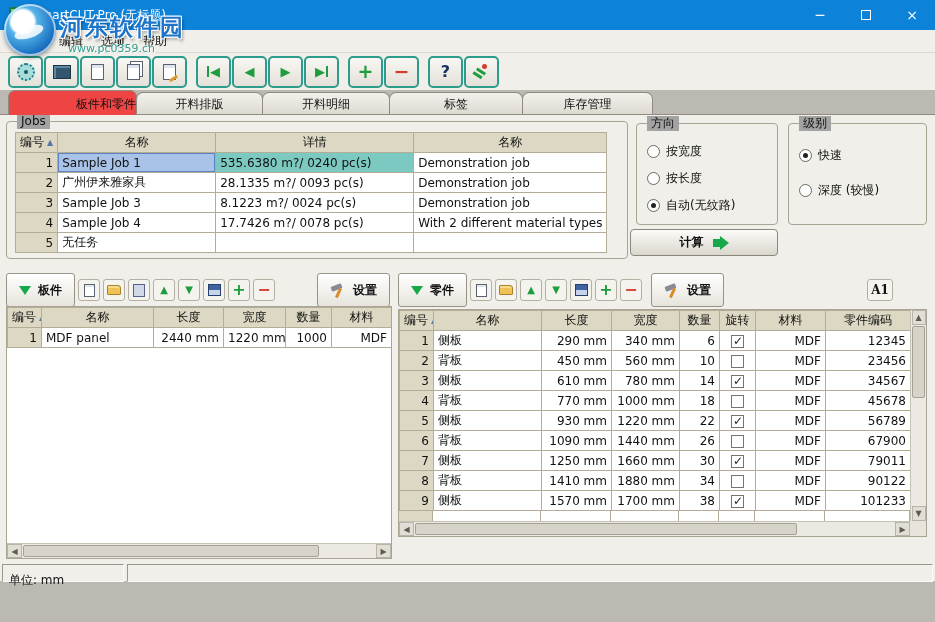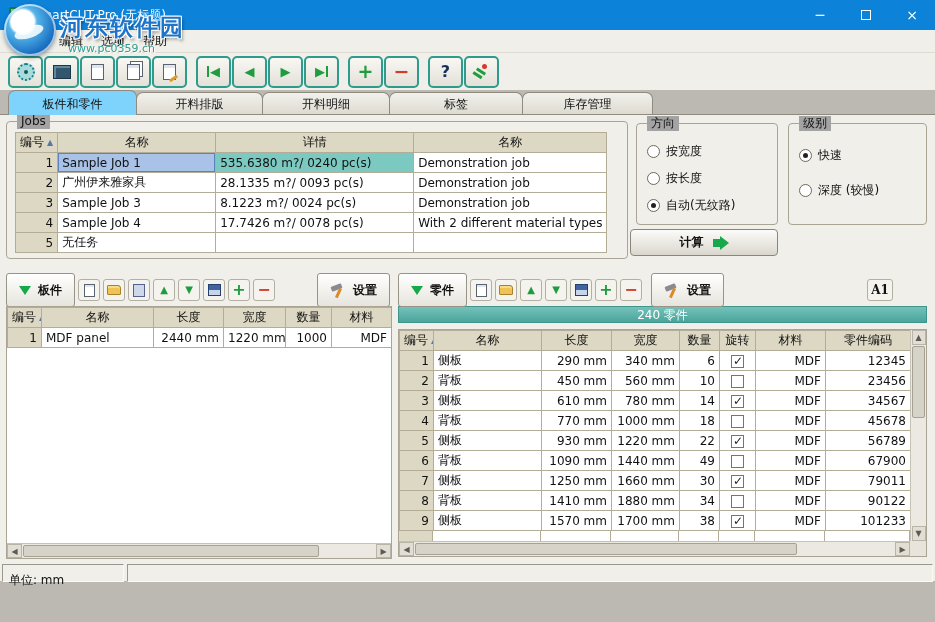--- a/index.html
+++ b/index.html
@@ -48,21 +48,21 @@
 .ic-doc.pair{box-shadow:inset 0 3px 0 #dfe5ee,3px -3px 0 -1px #fff,3px -3px 0 0 #5a6270;}
 .ic-doc.pencil::after{content:"";position:absolute;right:-3px;bottom:-1px;width:9px;height:3px;background:#e09b2d;transform:rotate(-35deg);}
 .ic-exit{position:relative;width:16px;height:16px;}
 .ic-exit::before{content:"";position:absolute;left:8px;top:0;width:5px;height:5px;border-radius:50%;background:#d43c2a;}
 .ic-exit::after{content:"";position:absolute;left:2px;top:6px;width:10px;height:3px;background:#1f9d3e;transform:rotate(32deg);box-shadow:-1px 5px 0 #1f9d3e;}
 
 
 .tabbar{position:absolute;top:90px;left:0;right:0;height:25px;z-index:2;}
 .tabbar .baseline{position:absolute;left:0;right:0;bottom:0;height:1px;background:#8f8b80;z-index:2;}
 .tab{position:absolute;bottom:0;height:23px;line-height:23px;text-align:center;border:1px solid #8f8b80;border-bottom:none;border-radius:7px 7px 0 0;background:linear-gradient(#f2f1ec,#dcd9cf);z-index:1;}
-.tab.active{height:25px;line-height:27px;background:#7dd3fc;z-index:3;}
+.tab.active{height:25px;line-height:27px;background:#ef4444;z-index:3;text-align:right;}
 
 
 .main{position:absolute;top:115px;left:0;right:0;height:448px;background:#f0efe9;}
 .groupbox{position:absolute;border:1px solid #aaa494;border-radius:4px;}
 .legend{position:absolute;top:-8px;left:10px;background:#a3a3a3;padding:0 4px;line-height:15px;}
 
 
 table.grid{border-collapse:collapse;table-layout:fixed;}
 .grid th,.grid td{border:1px solid #b3ac96;height:20px;padding:0 4px;font-weight:normal;white-space:nowrap;overflow:hidden;font-size:12px;}
 .grid th{background:#dcd8c3;text-align:center;}
@@ -451,21 +451,20 @@
         </button>
       <button class="sm-btn">
           <span class="mi-minus">−</span>
         </button>
       <button class="big-btn" style="margin-left:6px;">
           <span class="ic-hammer"></span>
           <span>设置</span>
         </button>
       <button class="a1-btn">A1</button>
     </div>
-    <div class="count-bar">240 零件</div>
     <div class="grid-area">
       <table class="grid" style="width:511px;">
         <colgroup>
             <col style="width:34px">
             <col style="width:108px">
             <col style="width:70px">
             <col style="width:68px">
             <col style="width:40px">
             <col style="width:36px">
             <col style="width:70px">
@@ -538,21 +537,21 @@
               <td class="center"><span class="checkbox on"></span></td>
               <td class="num">MDF</td>
               <td class="num">56789</td>
             </tr>
 
             <tr>
               <td class="rowhead">6</td>
               <td>背板</td>
               <td class="num">1090 mm</td>
               <td class="num">1440 mm</td>
-              <td class="num">49</td>
+              <td class="num">26</td>
               <td class="center"><span class="checkbox"></span></td>
               <td class="num">MDF</td>
               <td class="num">67900</td>
             </tr>
 
             <tr>
               <td class="rowhead">7</td>
               <td>侧板</td>
               <td class="num">1250 mm</td>
               <td class="num">1660 mm</td>

